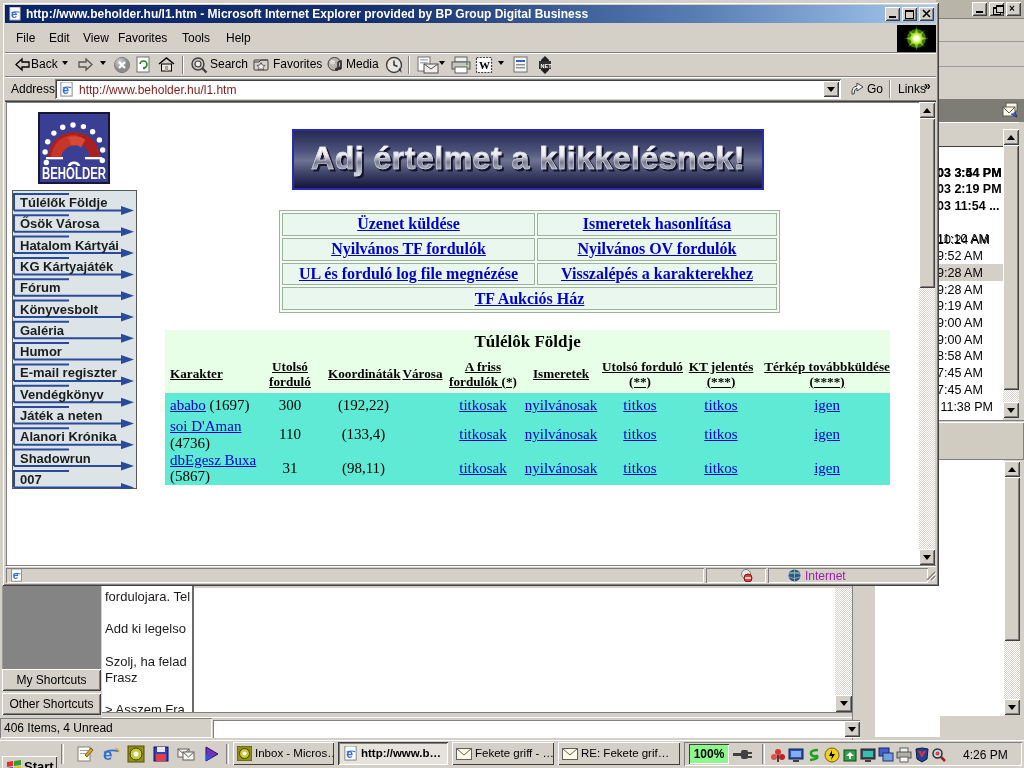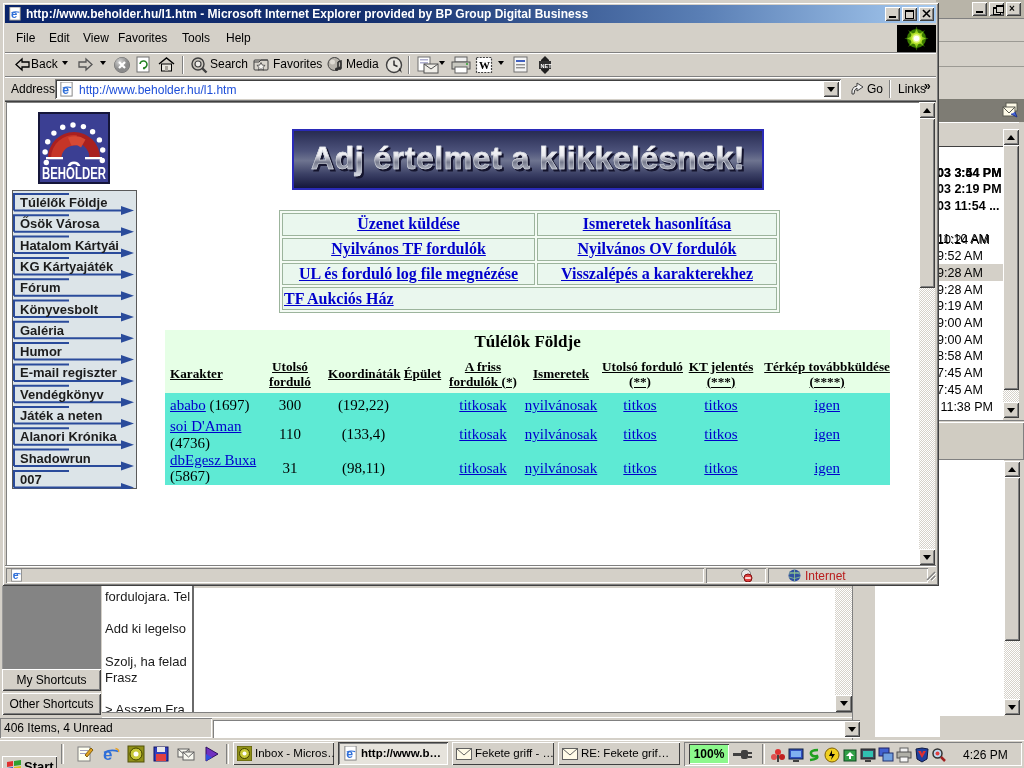--- a/index.html
+++ b/index.html
@@ -324,21 +324,21 @@
   <div class="abs" style="left:3px;top:75px;width:931px;height:1px;background:#ffffff;"></div>
 
   <div class="abs" style="left:3px;top:76px;width:931px;height:22px;background:#d4d0c8;">
     <div class="abs" style="left:6px;top:4px;font:12px 'Liberation Sans';color:#000;">Address</div>
     <div class="abs" style="left:50px;top:1px;width:786px;height:20px;background:#ffffff;box-shadow:inset 1px 1px 0 #808080, inset -1px -1px 0 #ffffff, inset 2px 2px 0 #404040;">
       <svg class="abs" style="left:4px;top:3px;" width="15" height="15" viewBox="0 0 16 16">
         <rect x="2" y="0" width="12" height="15" fill="#ffffff" stroke="#808080"></rect>
         <text x="3.5" y="12.5" font-family="Liberation Sans" font-weight="bold" font-size="13" fill="#2f6fd8">e</text>
         <path d="M4 6.5 Q8 4.5 13 6" stroke="#2f6fd8" stroke-width="1.2" fill="none"></path>
       </svg>
-      <div class="abs" style="left:24px;top:4px;font:12px 'Liberation Sans';color:#1d4ed8;">http://www.beholder.hu/l1.htm</div>
+      <div class="abs" style="left:24px;top:4px;font:12px 'Liberation Sans';color:#7f1d1d;">http://www.beholder.hu/l1.htm</div>
       <div class="abs sbbtn" style="left:768px;top:2px;width:16px;height:16px;">
             <div class="arrow-dn"></div>
           </div>
     </div>
     <svg class="abs" style="left:844px;top:3px;" width="16" height="16" viewBox="0 0 16 16">
           <path d="M3 13 Q2 6 8 5 L8 2 L14 6 L8 10 L8 7 Q5 8 5 13 Z" fill="#f0f0f0" stroke="#404040"></path>
         </svg>
     <div class="abs" style="left:862px;top:4px;font:12px 'Liberation Sans';color:#000;">Go</div>
     <div class="abs" style="left:884px;top:2px;width:1px;height:18px;background:#808080;"></div>
     <div class="abs" style="left:885px;top:2px;width:1px;height:18px;background:#ffffff;"></div>
@@ -449,21 +449,21 @@
         </tr>
         <tr>
           <td style="border:1px solid #9cb49c;background:#eaf7ee;text-align:center;"><span class="ltx">Nyilvános TF fordulók</span></td>
           <td style="border:1px solid #9cb49c;background:#eaf7ee;text-align:center;"><span class="ltx">Nyilvános OV fordulók</span></td>
         </tr>
         <tr>
           <td style="border:1px solid #9cb49c;background:#eaf7ee;text-align:center;"><span class="ltx">UL és forduló log file megnézése</span></td>
           <td style="border:1px solid #9cb49c;background:#eaf7ee;text-align:center;"><span class="ltx">Visszalépés a karakterekhez</span></td>
         </tr>
         <tr>
-          <td colspan="2" style="border:1px solid #9cb49c;background:#eaf7ee;"><span class="ltx">TF Aukciós Ház</span></td>
+          <td colspan="2" style="border:1px solid #9cb49c;background:#eaf7ee;text-align:center;"><span class="ltx">TF Aukciós Ház</span></td>
         </tr>
       </tbody>
           </table>
     </div>
 
     <div class="abs" style="left:159px;top:228px;width:871px;">
       <table id="dtab" style="width:725px;border-collapse:collapse;table-layout:fixed;font-family:'Liberation Serif',serif;">
         <colgroup>
               <col style="width:87px">
               <col style="width:76px">
@@ -476,21 +476,21 @@
               <col style="width:126px">
             </colgroup>
         <tbody>
               <tr style="background:#e6ffe6;height:24px;">
                 <td colspan="9" style="text-align:center;font-weight:bold;font-size:17px;">Túlélôk Földje</td>
               </tr>
         <tr style="background:#e6ffe6;height:39px;" class="hrow">
           <td style="text-align:left;padding-left:5px;">Karakter</td>
           <td>Utolsó<br>forduló</td>
           <td>Koordináták</td>
-          <td>Épület</td>
+          <td>Városa</td>
           <td>A friss<br>fordulók (*)</td>
           <td>Ismeretek</td>
           <td>Utolsó forduló<br>(**)</td>
           <td>KT jelentés<br>(***)</td>
           <td>Térkép továbbküldése<br>(****)</td>
         </tr>
         <tr class="drow" style="height:25px;">
           <td style="text-align:left;padding-left:5px;"><a>ababo</a> (1697)</td>
                 <td>300</td>
                 <td>(192,22)</td>
@@ -550,21 +550,21 @@
             <circle cx="7" cy="5" r="4.5" fill="#e8e8e8" stroke="#808080"></circle>
             <circle cx="9" cy="9" r="4" fill="#e04040" stroke="#801010"></circle>
             <path d="M6.2 9 L11.8 9" stroke="#fff" stroke-width="1.6"></path>
           </svg>
     </div>
     <div class="abs sunken" style="left:763px;top:3px;width:160px;height:15px;">
       <svg class="abs" style="left:20px;top:1px;" width="13" height="13" viewBox="0 0 13 13">
             <circle cx="6.5" cy="6.5" r="6" fill="#3050a0"></circle>
             <path d="M1 5 Q6 2 12 5 M1 8 Q6 11 12 8 M6.5 0.5 L6.5 12.5 M1.5 3 Q6 6 11.5 3" stroke="#90c890" stroke-width="0.8" fill="none"></path>
           </svg>
-      <div class="abs" style="left:37px;top:1px;font:12px 'Liberation Sans';color:#b91c1c;">Internet</div>
+      <div class="abs" style="left:37px;top:1px;font:12px 'Liberation Sans';color:#a21caf;">Internet</div>
     </div>
     <svg class="abs" style="left:921px;top:6px;" width="10" height="10" viewBox="0 0 10 10">
           <path d="M9 1 L1 9 M9 5 L5 9 M9 9 L9 9" stroke="#808080" stroke-width="1.4"></path>
           <path d="M10 2 L2 10 M10 6 L6 10" stroke="#fff" stroke-width="1"></path>
         </svg>
   </div>
 </div>
 
 <div class="abs" style="left:0;top:740px;width:1024px;height:28px;background:#d4d0c8;box-shadow:inset 0 1px 0 #ffffff;">
 

